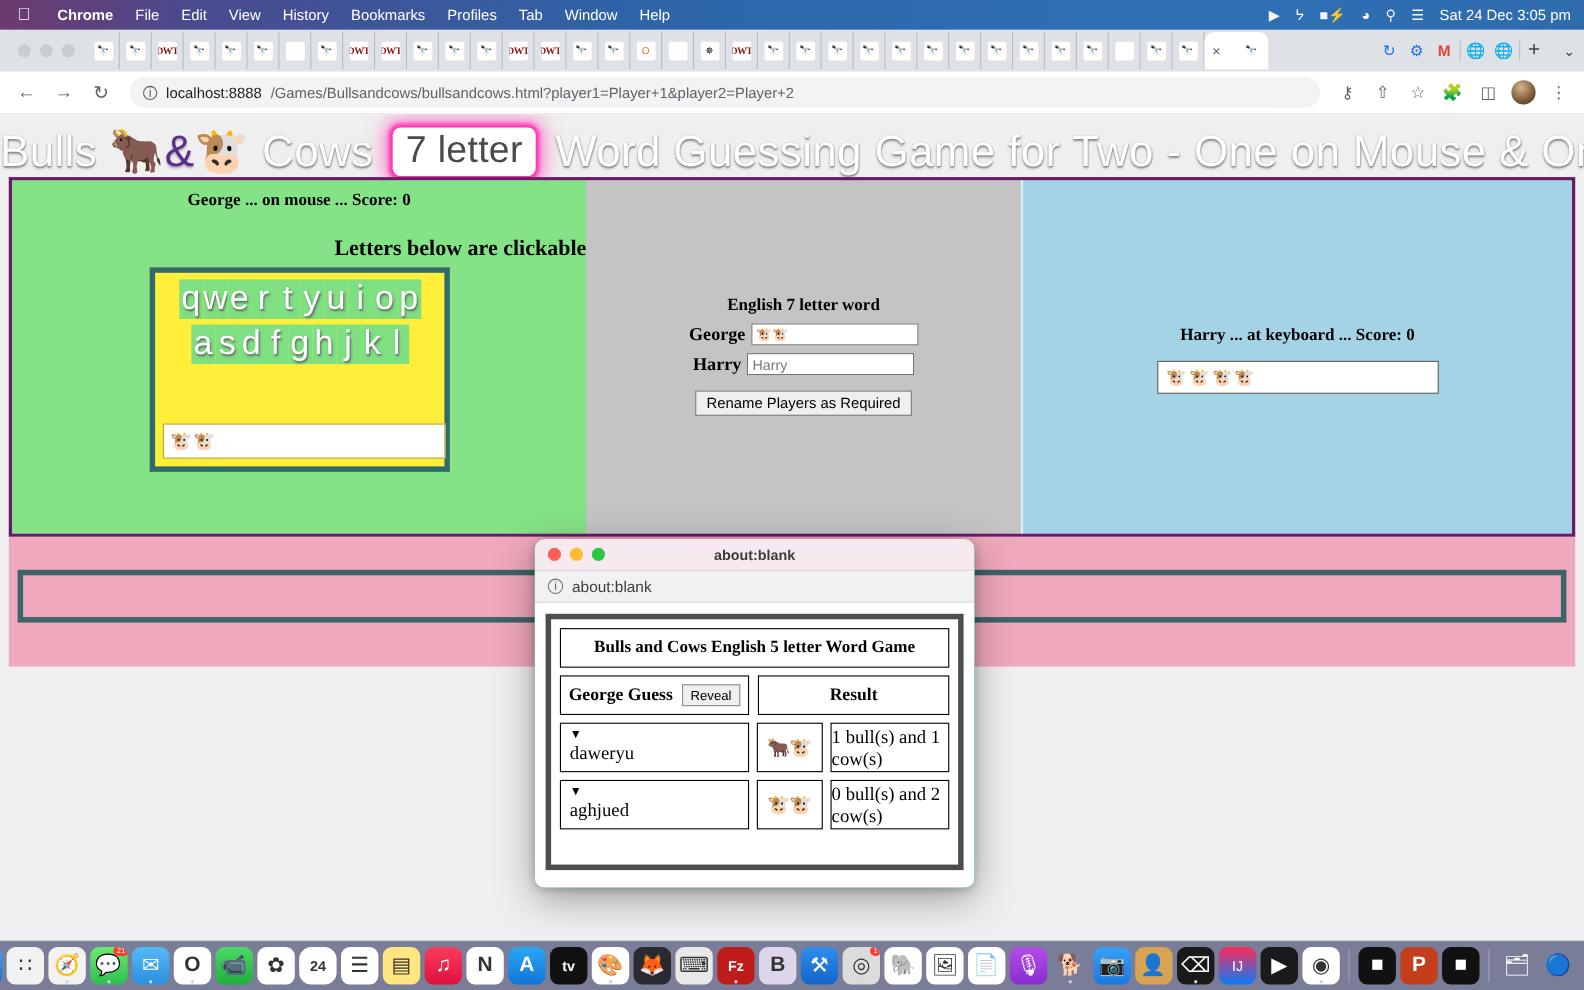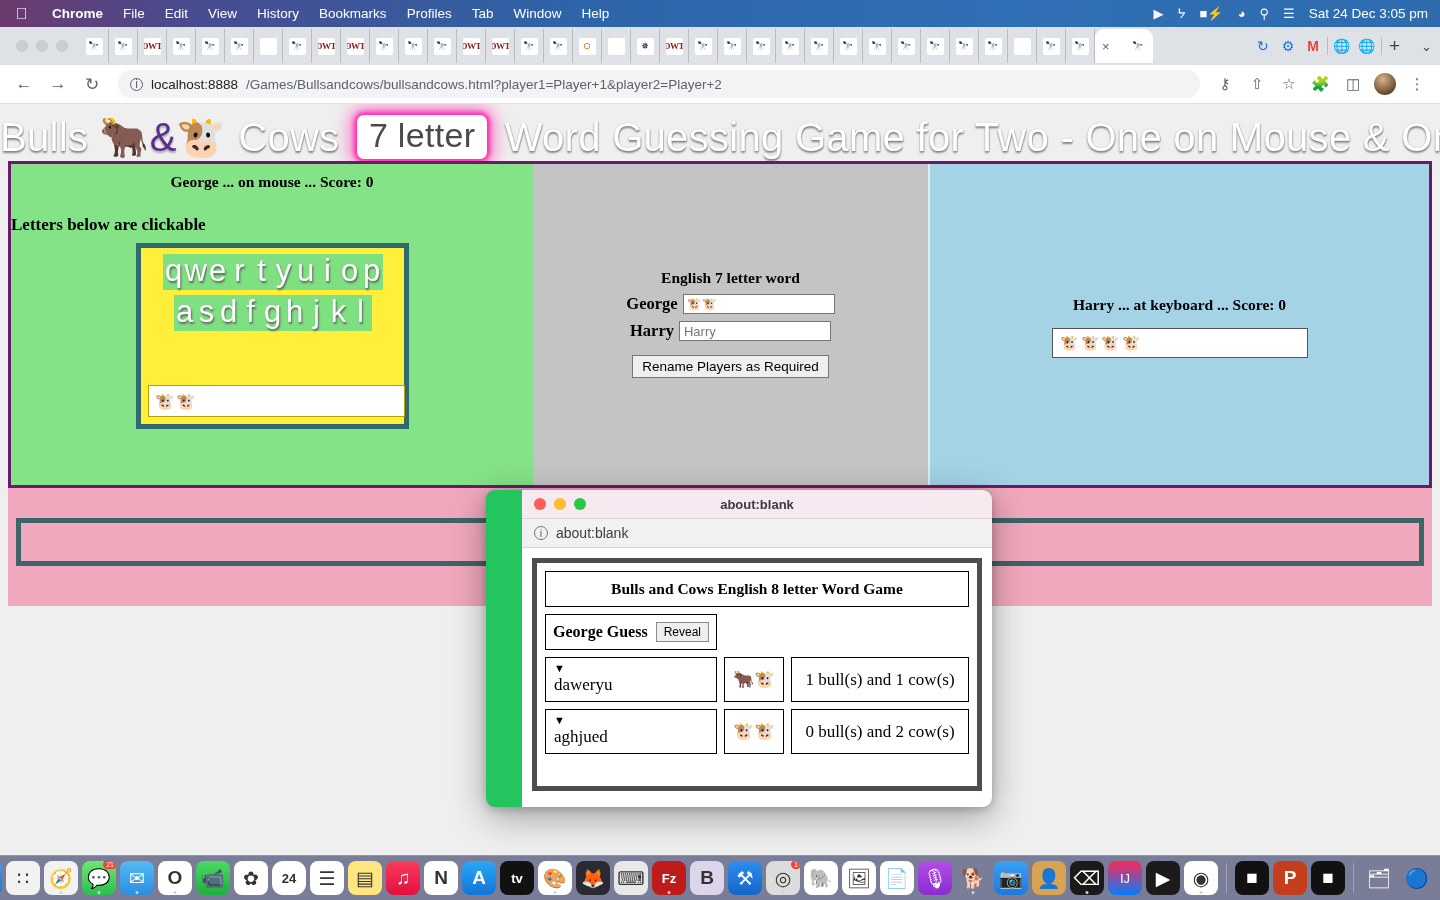--- a/index.html
+++ b/index.html
@@ -112,22 +112,22 @@
   }
   .p-green { width: 522px; background:#84e287; position:relative; }
   .p-gray  { width: 395px; background:#c4c4c4; position:relative; }
   .p-blue  { flex:1; background:#a3d3e5; position:relative; border-left:2px solid #d8eef7;}
 
   .panel-head {
     text-align:center; font-family:"Liberation Serif", serif; font-weight:bold;
     font-size:15.5px; color:#000; padding-top: 9px;
   }
   .clickable-note {
-    text-align:left; font-family:"Liberation Serif", serif; font-weight:bold;
-    font-size:17px; color:#000; padding-top: 24px;
+    text-align:right; font-family:"Liberation Serif", serif; font-weight:bold;
+    font-size:20px; color:#000; padding-top: 24px;
   }
 
   .kbwrap {
     position:absolute; left:125px; top:79px; width:273px; height:186px;
     border: 5px solid #2f6b6e; background:#ffef3a; padding: 6px 8px 0;
   }
   .kbrow { text-align:center; height: 41px; }
   .key {
     display:inline-block; width: 22px; height: 36px; line-height: 34px;
     background: #7ee081; color:#fff; font-size: 31px; font-weight: 500;
@@ -158,25 +158,24 @@
                 font-size:15px; letter-spacing:2px; }
 
   .pinkrow {
     margin: 0 8px; height: 118px; background:#f0a8bc; position:relative;
   }
   .pinkbox { position:absolute; left:8px; top:30px; right:8px; height:48px;
              border:5px solid #3d6468; }
 
   
   .popup {
-    position:absolute; left:486px; top:490px; width:506px; height:317px;
+    position:absolute; left:486px; top:490px; width:400px; height:317px;
     background:#22c55e; border-radius: 9px; overflow:hidden;
     box-shadow: 0 10px 36px rgba(0,0,0,.34), 0 2px 8px rgba(0,0,0,.2);
     z-index: 40;
-    padding-left: 36px;
   }
   .pop-title {
     height:29px; background:#f6e9ef; display:flex; align-items:center;
     position:relative; border-bottom:1px solid #ded3d8;
   }
   .pop-lights { display:flex; gap:8px; padding-left:12px; }
   .pop-lights i { width:12px;height:12px;border-radius:50%;display:block; }
   .pl-r{background:#ff5f57;} .pl-y{background:#febc2e;} .pl-g{background:#28c840;}
   .pop-titletext {
     position:absolute; left:0; right:0; text-align:center; font-size:13px; font-weight:bold;
@@ -467,26 +466,27 @@
         <i class="pl-g"></i>
       </div>
       <div class="pop-titletext">about:blank</div>
     </div>
     <div class="pop-url">
       <span class="infoi">i</span>
       <span>about:blank</span>
     </div>
     <div class="pop-body">
       <div class="gametable">
-        <div class="gt-title">Bulls and Cows English 8 letter Word Game</div>
+        <div class="gt-title">Bulls and Cows English 5 letter Word Game</div>
         <div class="gt-head">
           <div class="cell c1">
             <span>George Guess</span>
             <span class="reveal-btn">Reveal</span>
           </div>
+          <div class="cell c2">Result</div>
         </div>
         <div id="guess-rows">
             <div class="gt-row">
               <div class="gt-guess">
                 <div class="gt-caret">▼</div>
                 <div class="gt-word">daweryu</div>
               </div>
               <div class="gt-emoji">🐂🐮</div>
               <div class="gt-result">1 bull(s) and 1 cow(s)</div>
             </div>

